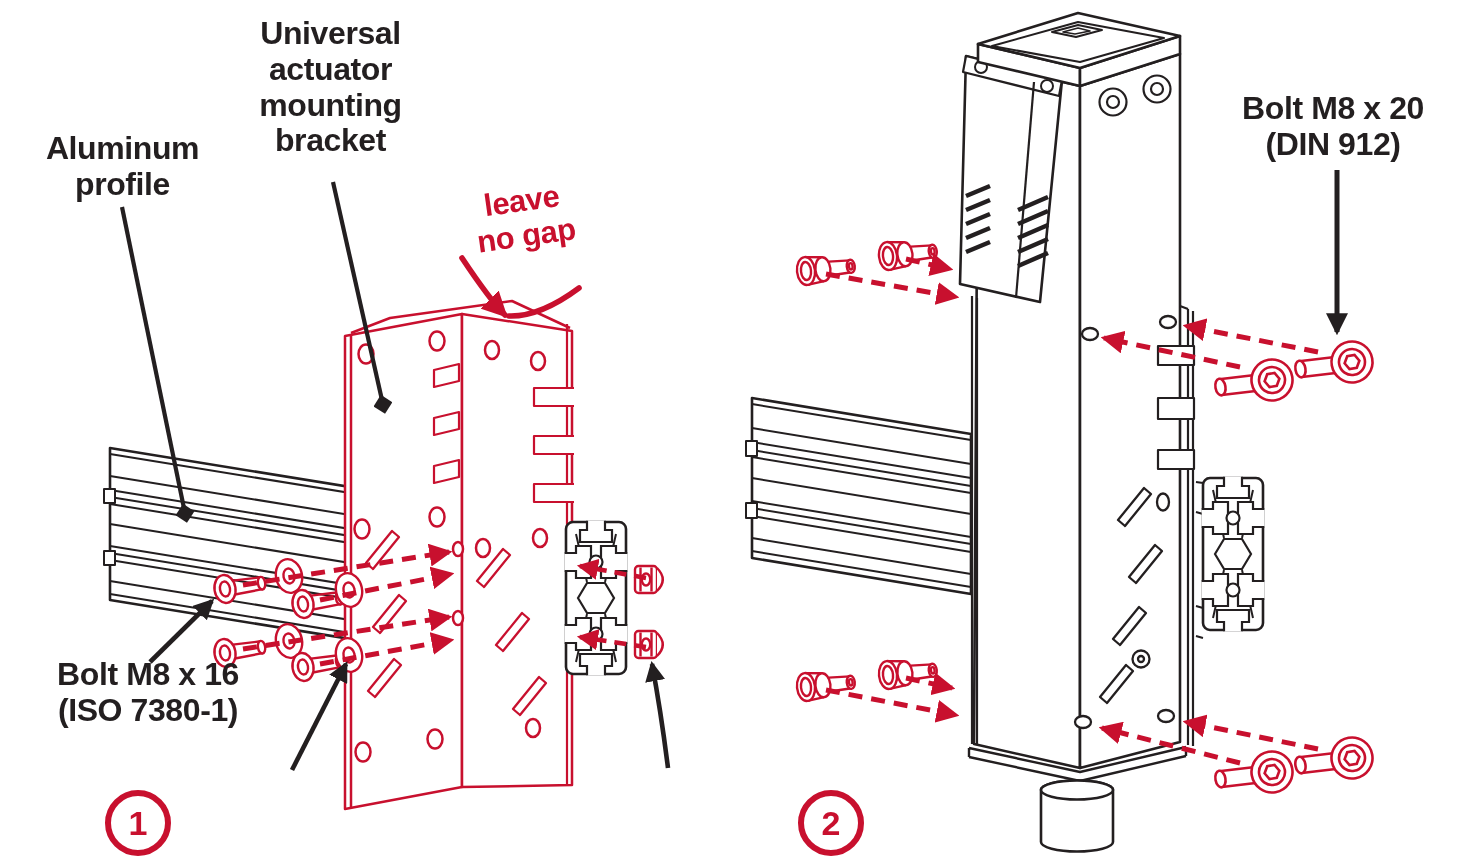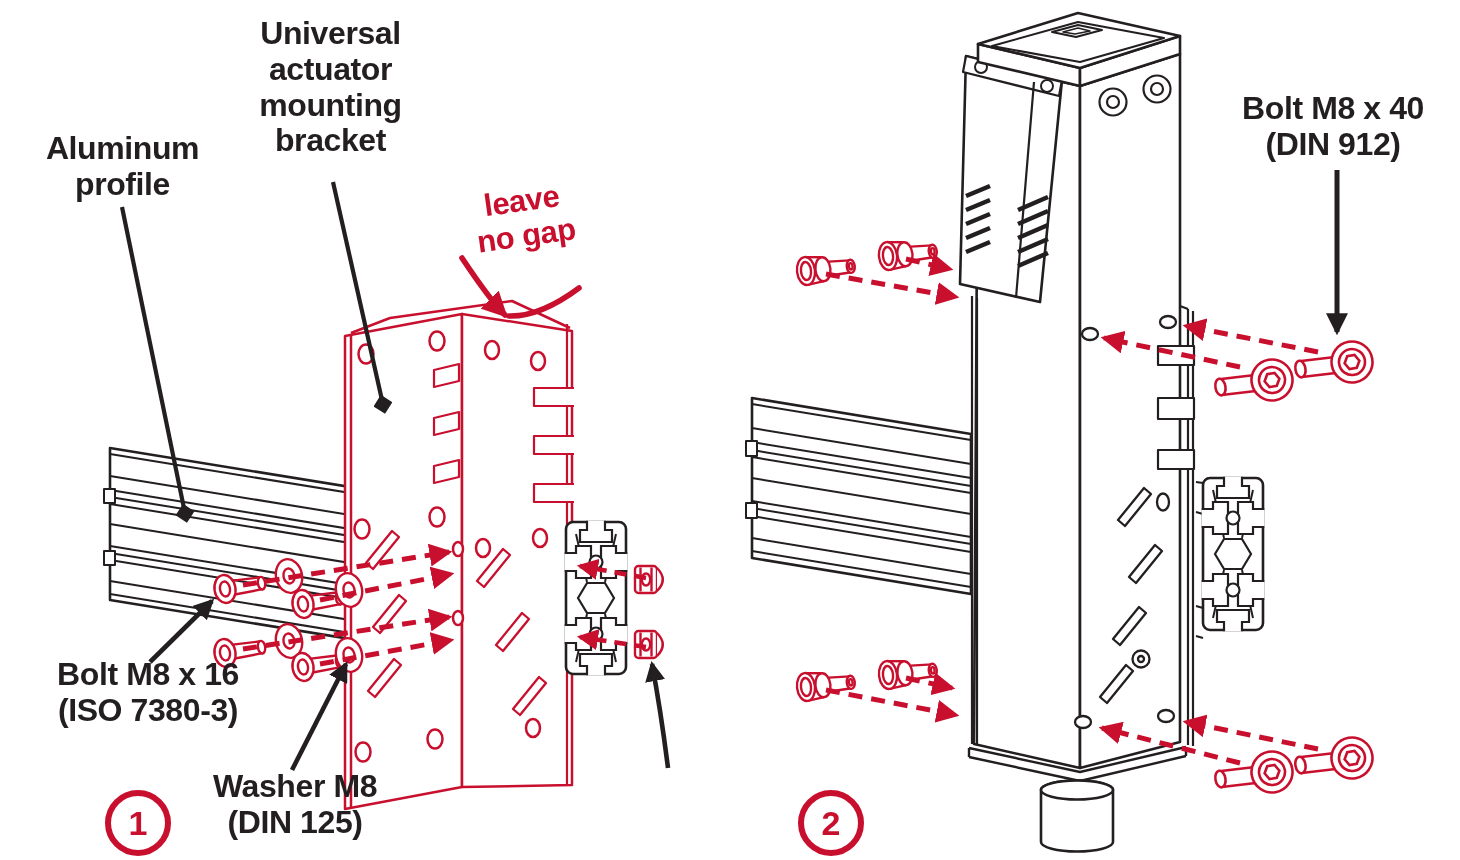--- a/index.html
+++ b/index.html
@@ -298,26 +298,24 @@
 
 <div class="callout" style="left:233px;top:16px;width:195px;">Universal
 actuator
 mounting
 bracket</div>
 
 <div class="callout red" style="left:448px;top:184px;width:152px;font-size:31px;">leave
 no gap</div>
 
 <div class="callout" style="left:35px;top:657px;width:226px;">Bolt M8 x 16
-(ISO 7380-3)</div>
-
-<div class="callout" style="left:192px;top:769px;width:206px;">Washer M8
-(DIN 125)</div>
-
-
-<div class="callout" style="left:1226px;top:91px;width:214px;">Bolt M8 x 40
+(ISO 7380-1)</div>
+
+
+
+<div class="callout" style="left:1226px;top:91px;width:214px;">Bolt M8 x 20
 (DIN 912)</div>
 
 <div class="step-badge" style="left:105px;top:790px;">1</div>
 
 <div class="step-badge" style="left:798px;top:790px;">2</div>
 
 </div>
 
 </body></html>

